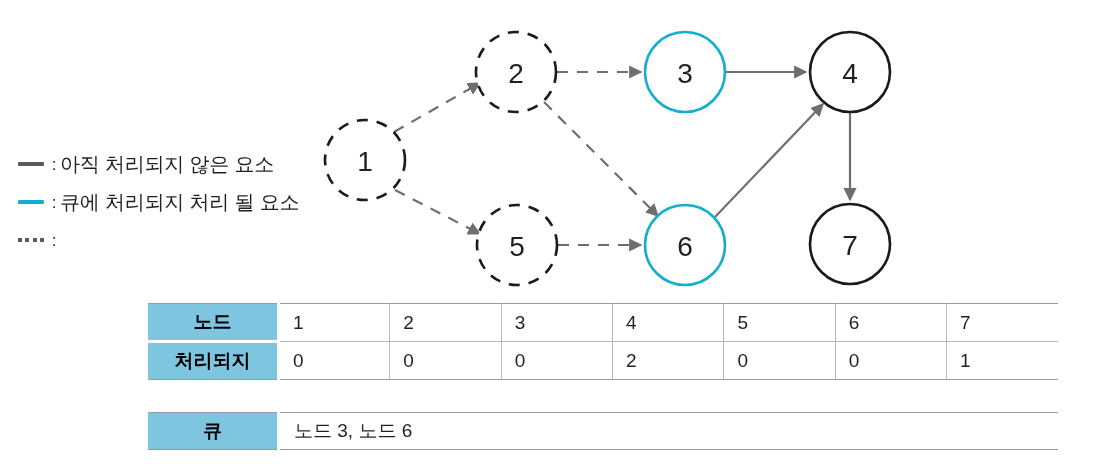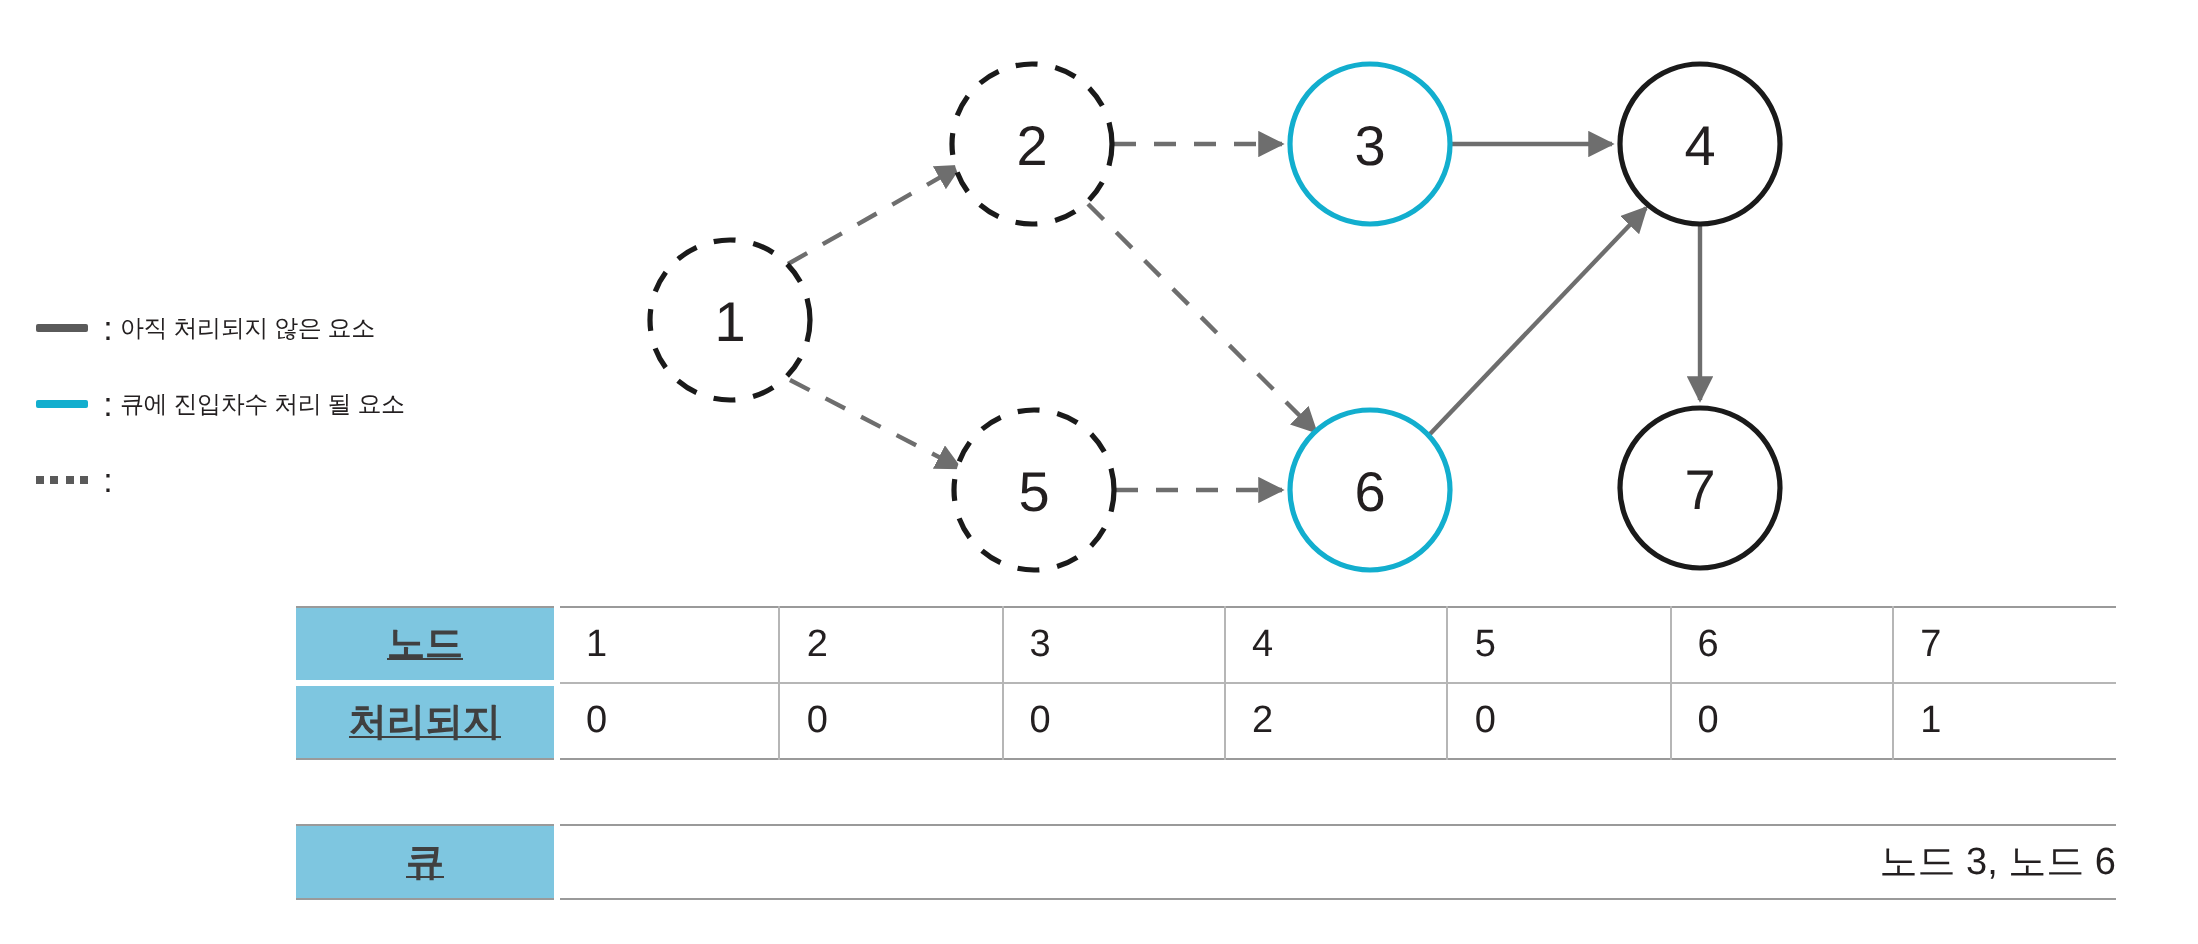--- a/index.html
+++ b/index.html
@@ -60,21 +60,21 @@
     background: #5a5a5a;
   }
   .legend-colon {
     flex: 0 0 12px;
     font-size: 17px;
     line-height: 1;
     text-align: center;
     color: #231f20;
   }
   .legend-text {
-    font-size: 12px;
+    font-size: 20px;
     letter-spacing: -0.2px;
     white-space: nowrap;
     color: #231f20;
   }
 
   
   #graph {
     position: absolute;
     left: 300px;
     top: 10px;
@@ -125,35 +125,33 @@
     border-bottom: 1px solid #b6b6b6;
   }
   table.grid th {
     width: 129px;
     height: 36px;
     padding: 0;
     margin: 0;
     background: #7ec6e0;
     font-size: 19px;
     font-weight: bold;
-    color: #404040;
+    color: #000000;
     text-align: center;
     border-right: 3px solid #ffffff;
     border-bottom: 3px solid #ffffff;
     vertical-align: middle;
-    text-decoration: underline;
   }
   table.grid tr:last-child th {
     border-bottom: none;
   }
   #queue-table td.queue-cell {
     border-right: none;
     padding-left: 14px;
     font-size: 19px;
-    text-align: right;
   }
 </style>
 </head>
 <body>
 
 <div id="stage">
 
   <div class="legend">
 
     <div class="legend-row">
@@ -162,21 +160,21 @@
       </span>
       <span class="legend-colon">:</span>
       <span class="legend-text">아직 처리되지 않은 요소</span>
     </div>
 
     <div class="legend-row">
       <span class="legend-marker">
         <span class="marker-solid" style="background:#12aece;"></span>
       </span>
       <span class="legend-colon">:</span>
-      <span class="legend-text">큐에 진입차수 처리 될 요소</span>
+      <span class="legend-text">큐에 처리되지 처리 될 요소</span>
     </div>
 
     <div class="legend-row">
       <span class="legend-marker">
         <span class="marker-dotted">
             <i></i>
             <i></i>
             <i></i>
             <i></i>
           </span>

